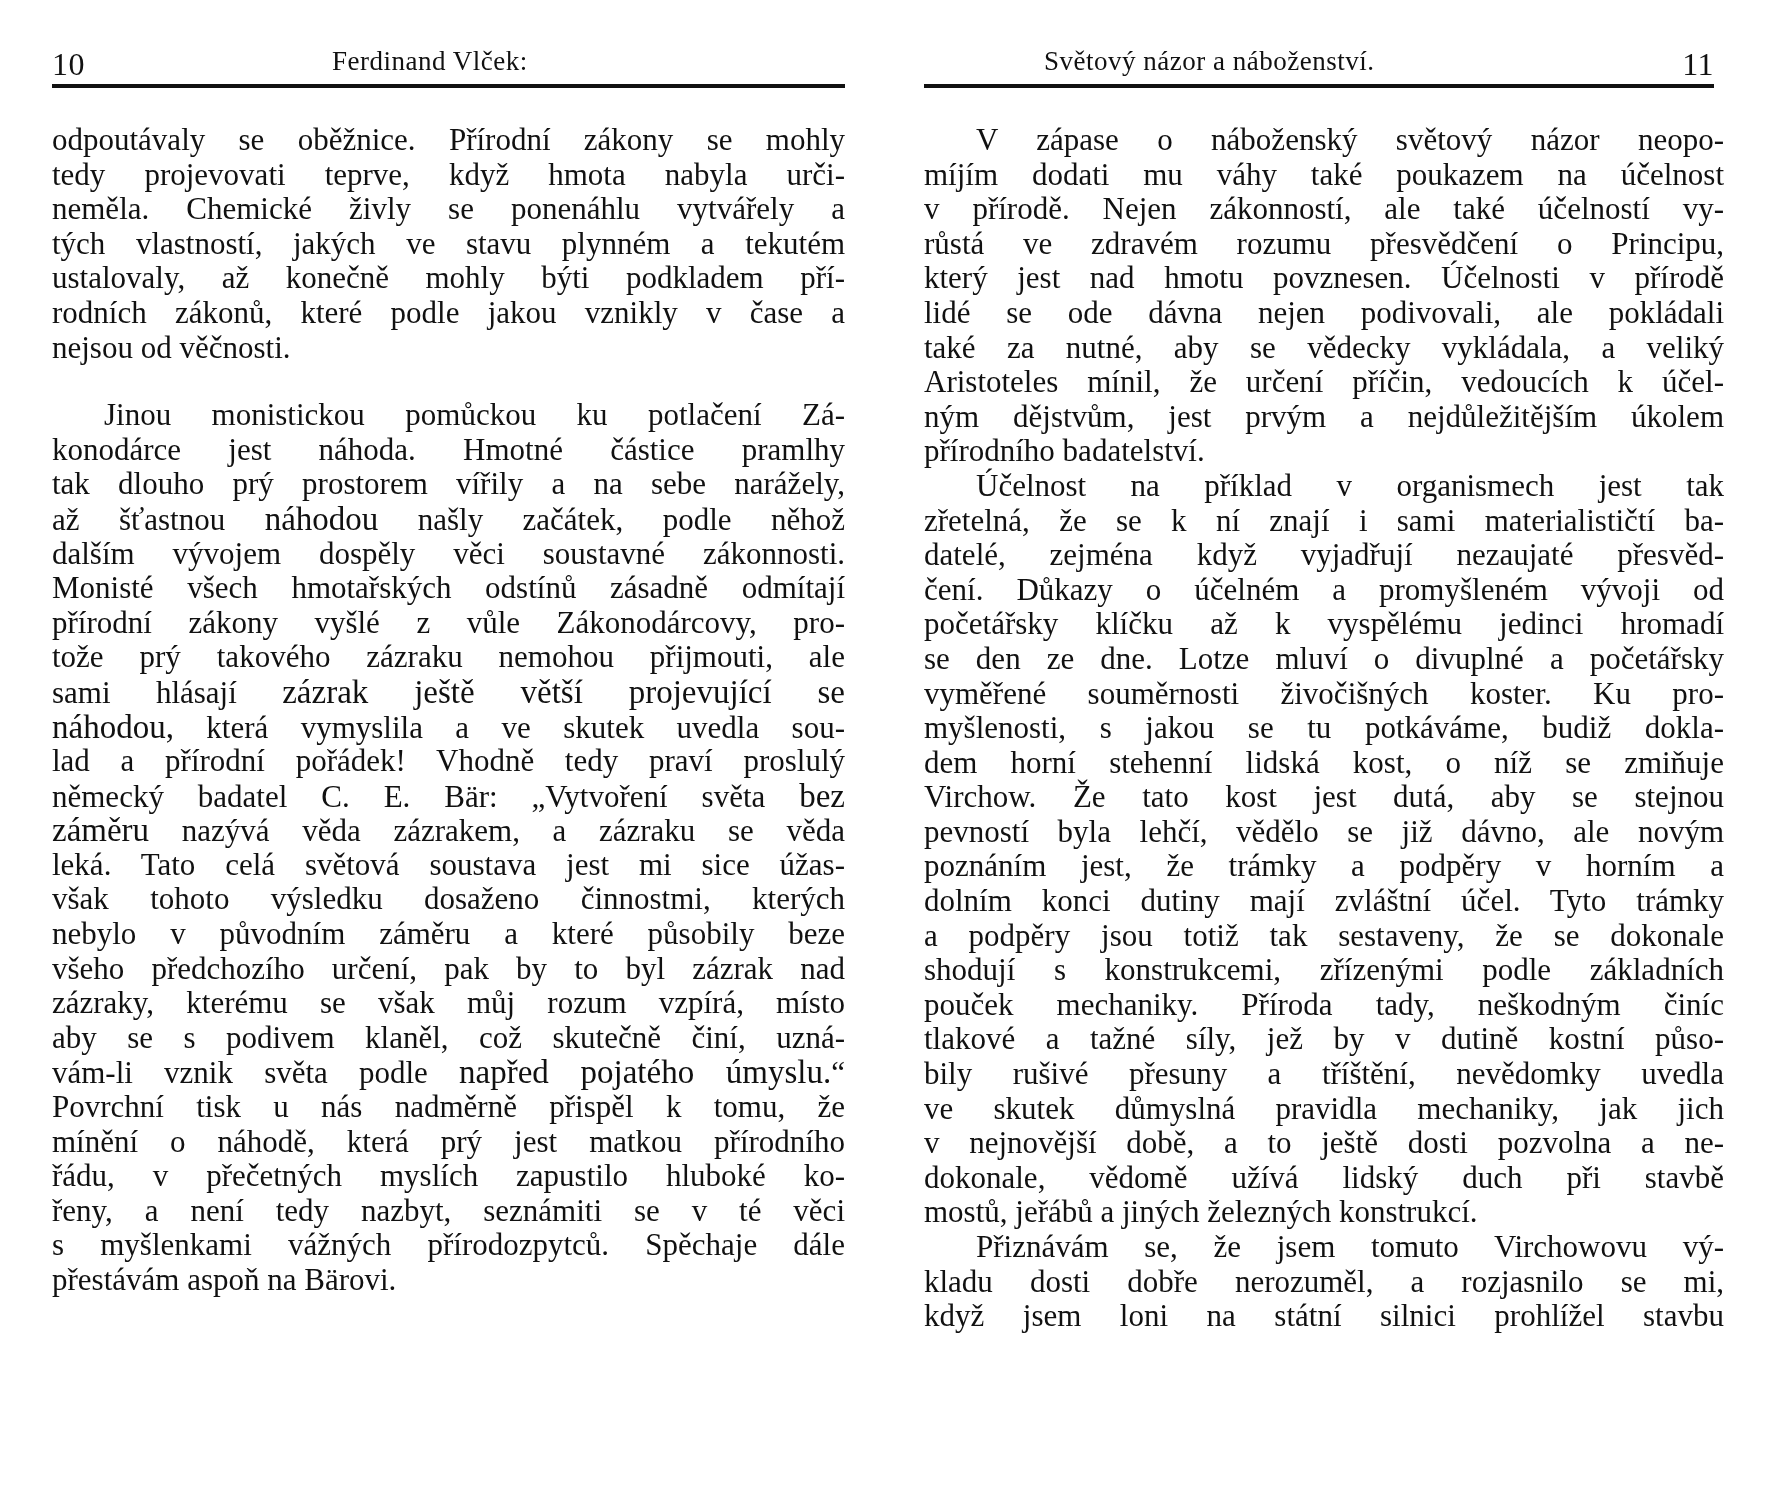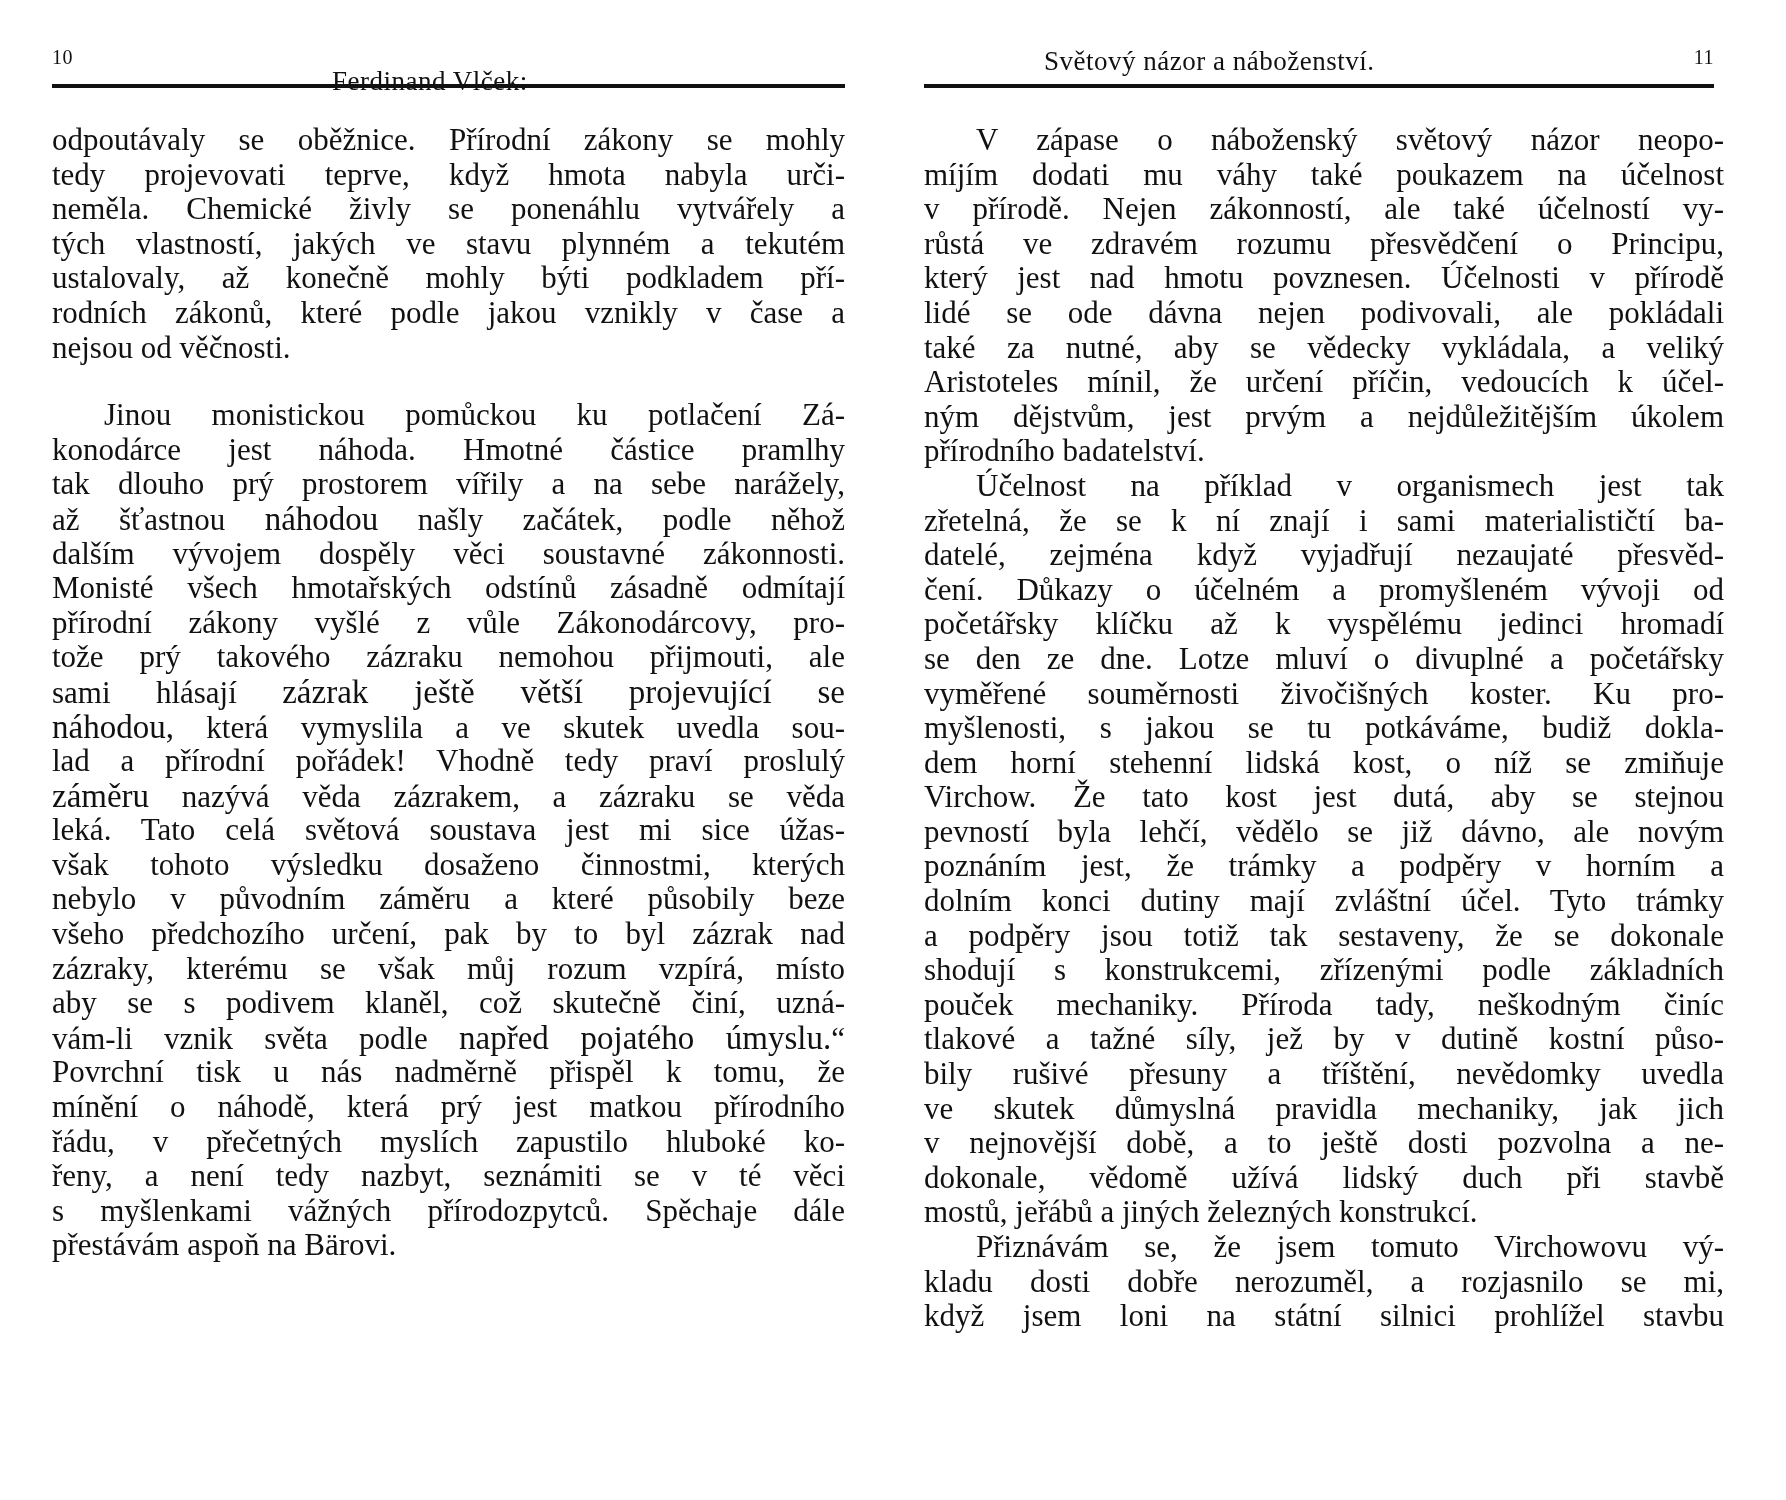--- a/index.html
+++ b/index.html
@@ -8,24 +8,24 @@
     position: relative; overflow: hidden;
     font-family: "DejaVu Serif", "Liberation Serif", serif;
   }
   .page { position: absolute; top: 0; height: 1500px; }
   #page-left { left: 52px; width: 793px; }
   #page-right { left: 924px; width: 800px; }
   .running-head {
     position: absolute; top: 46px; left: 0; right: 0; height: 40px;
     font-family: "Liberation Serif", serif; font-size: 27px; letter-spacing: 0.5px;
   }
-  .running-head .pnum { position: absolute; top: 0; font-size: 20px; }
+  .running-head .pnum { position: absolute; top: 0; font-size: 32px; }
   .running-head .rtitle { position: absolute; top: 0; }
   #page-left .pnum { left: 0; }
-  #page-left .rtitle { left: 280px; margin-top: 20px; }
+  #page-left .rtitle { left: 280px; }
   #page-right .pnum { right: 10px; margin-left: 32px; }
   #page-right .rtitle { left: 120px; }
   .rule {
     position: absolute; top: 84px; left: 0; right: 0; height: 4px; background: #111;
   }
   #page-right .rule { right: 10px; }
   .body-text {
     position: absolute; top: 123px; left: 0; right: 0;
     font-family: "Liberation Serif", serif; font-size: 31px; line-height: 34.6px;
     text-align: justify; text-align-last: justify;
@@ -61,20 +61,21 @@
         <span class="line">konodárce jest náhoda. Hmotné částice pramlhy</span>
         <span class="line">tak dlouho prý prostorem vířily a na sebe narážely,</span>
         <span class="line">až šťastnou <span class="emph">náhodou</span> našly začátek, podle něhož</span>
         <span class="line">dalším vývojem dospěly věci soustavné zákonnosti.</span>
         <span class="line">Monisté všech hmotařských odstínů zásadně odmítají</span>
         <span class="line">přírodní zákony vyšlé z vůle Zákonodárcovy, pro-</span>
         <span class="line">tože prý takového zázraku nemohou přijmouti, ale</span>
         <span class="line">sami hlásají <span class="emph">zázrak ještě větší projevující se</span></span>
         <span class="line"><span class="emph">náhodou,</span> která vymyslila a ve skutek uvedla sou-</span>
         <span class="line">lad a přírodní pořádek! Vhodně tedy praví proslulý</span>
+        <span class="line">německý badatel C. E. Bär: „Vytvoření světa <span class="emph">bez</span></span>
         <span class="line"><span class="emph">záměru</span> nazývá věda zázrakem, a zázraku se věda</span>
         <span class="line">leká. Tato celá světová soustava jest mi sice úžas-</span>
         <span class="line">však tohoto výsledku dosaženo činnostmi, kterých</span>
         <span class="line">nebylo v původním záměru a které působily beze</span>
         <span class="line">všeho předchozího určení, pak by to byl zázrak nad</span>
         <span class="line">zázraky, kterému se však můj rozum vzpírá, místo</span>
         <span class="line">aby se s podivem klaněl, což skutečně činí, uzná-</span>
         <span class="line">vám-li vznik světa podle <span class="emph">napřed pojatého úmyslu.</span>“</span>
         <span class="line">Povrchní tisk u nás nadměrně přispěl k tomu, že</span>
         <span class="line">mínění o náhodě, která prý jest matkou přírodního</span>

